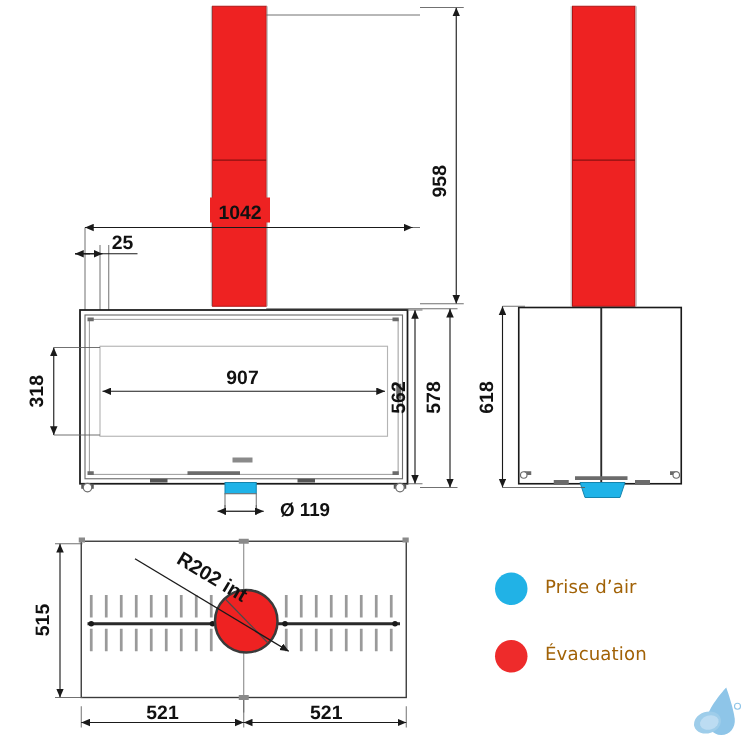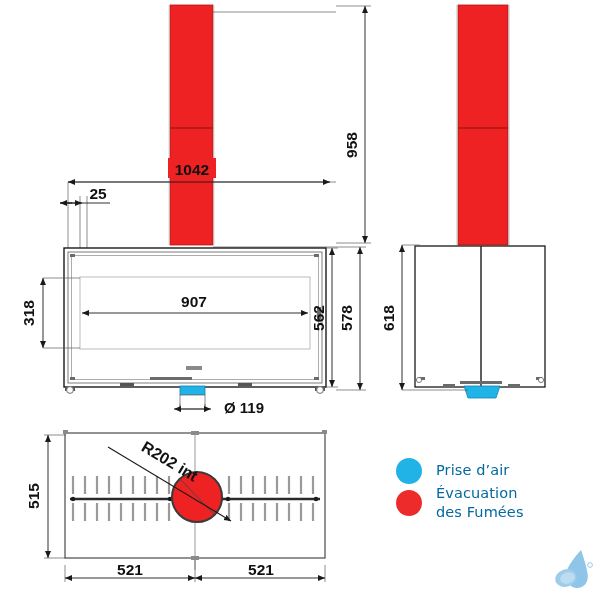--- a/index.html
+++ b/index.html
@@ -17,27 +17,27 @@
     align-items:center;
     gap:14px;
   }
   .legend-dot{
     width:26px;height:26px;border-radius:50%;
     flex:0 0 auto;
   }
   .legend-text{
     font-size:14.5px;
     line-height:1.32;
-    color:#0369a1;
+    color:#a16207;
     font-family:"DejaVu Sans",sans-serif;
     letter-spacing:.1px;
   }
   .legend-text span{display:block;}
   #legend-air{left:396px;top:458px;}
-  #legend-smoke{left:396px;top:484px;}
+  #legend-smoke{left:396px;top:512px;}
   .logo{
     position:absolute;left:551px;top:548px;width:44px;height:46px;
   }
 </style>
 </head>
 <body>
 
 <svg id="sheet" viewBox="0 0 600 600" xmlns="http://www.w3.org/2000/svg">
 
   <defs>
@@ -275,21 +275,20 @@
   <div class="legend-dot" style="background:#21b2e6"></div>
   <div class="legend-text">
     <span>Prise d’air</span>
   </div>
 </div>
 
 <div class="legend" id="legend-smoke">
   <div class="legend-dot" style="background:#ee2b2b"></div>
   <div class="legend-text">
     <span>Évacuation</span>
-    <span>des Fumées</span>
   </div>
 </div>
 
 <svg class="logo" viewBox="0 0 44 46" xmlns="http://www.w3.org/2000/svg">
   <path d="M30 2 C30 2 16 17 15 26 C14.2 33.5 19 40 26 40 C33 40 37.5 34 36.8 27 C36 18.5 30 2 30 2 Z" fill="#8ec5e8"></path>
   <ellipse cx="15" cy="30" rx="11" ry="8.6" transform="rotate(-18 15 30)" fill="#9ecdea"></ellipse>
   <ellipse cx="16.5" cy="30" rx="7.6" ry="5.6" transform="rotate(-18 16.5 30)" fill="#bcdcf2"></ellipse>
   <circle cx="39" cy="17" r="2.4" fill="none" stroke="#8ec5e8" stroke-width="0.9"></circle>
 </svg>
 

